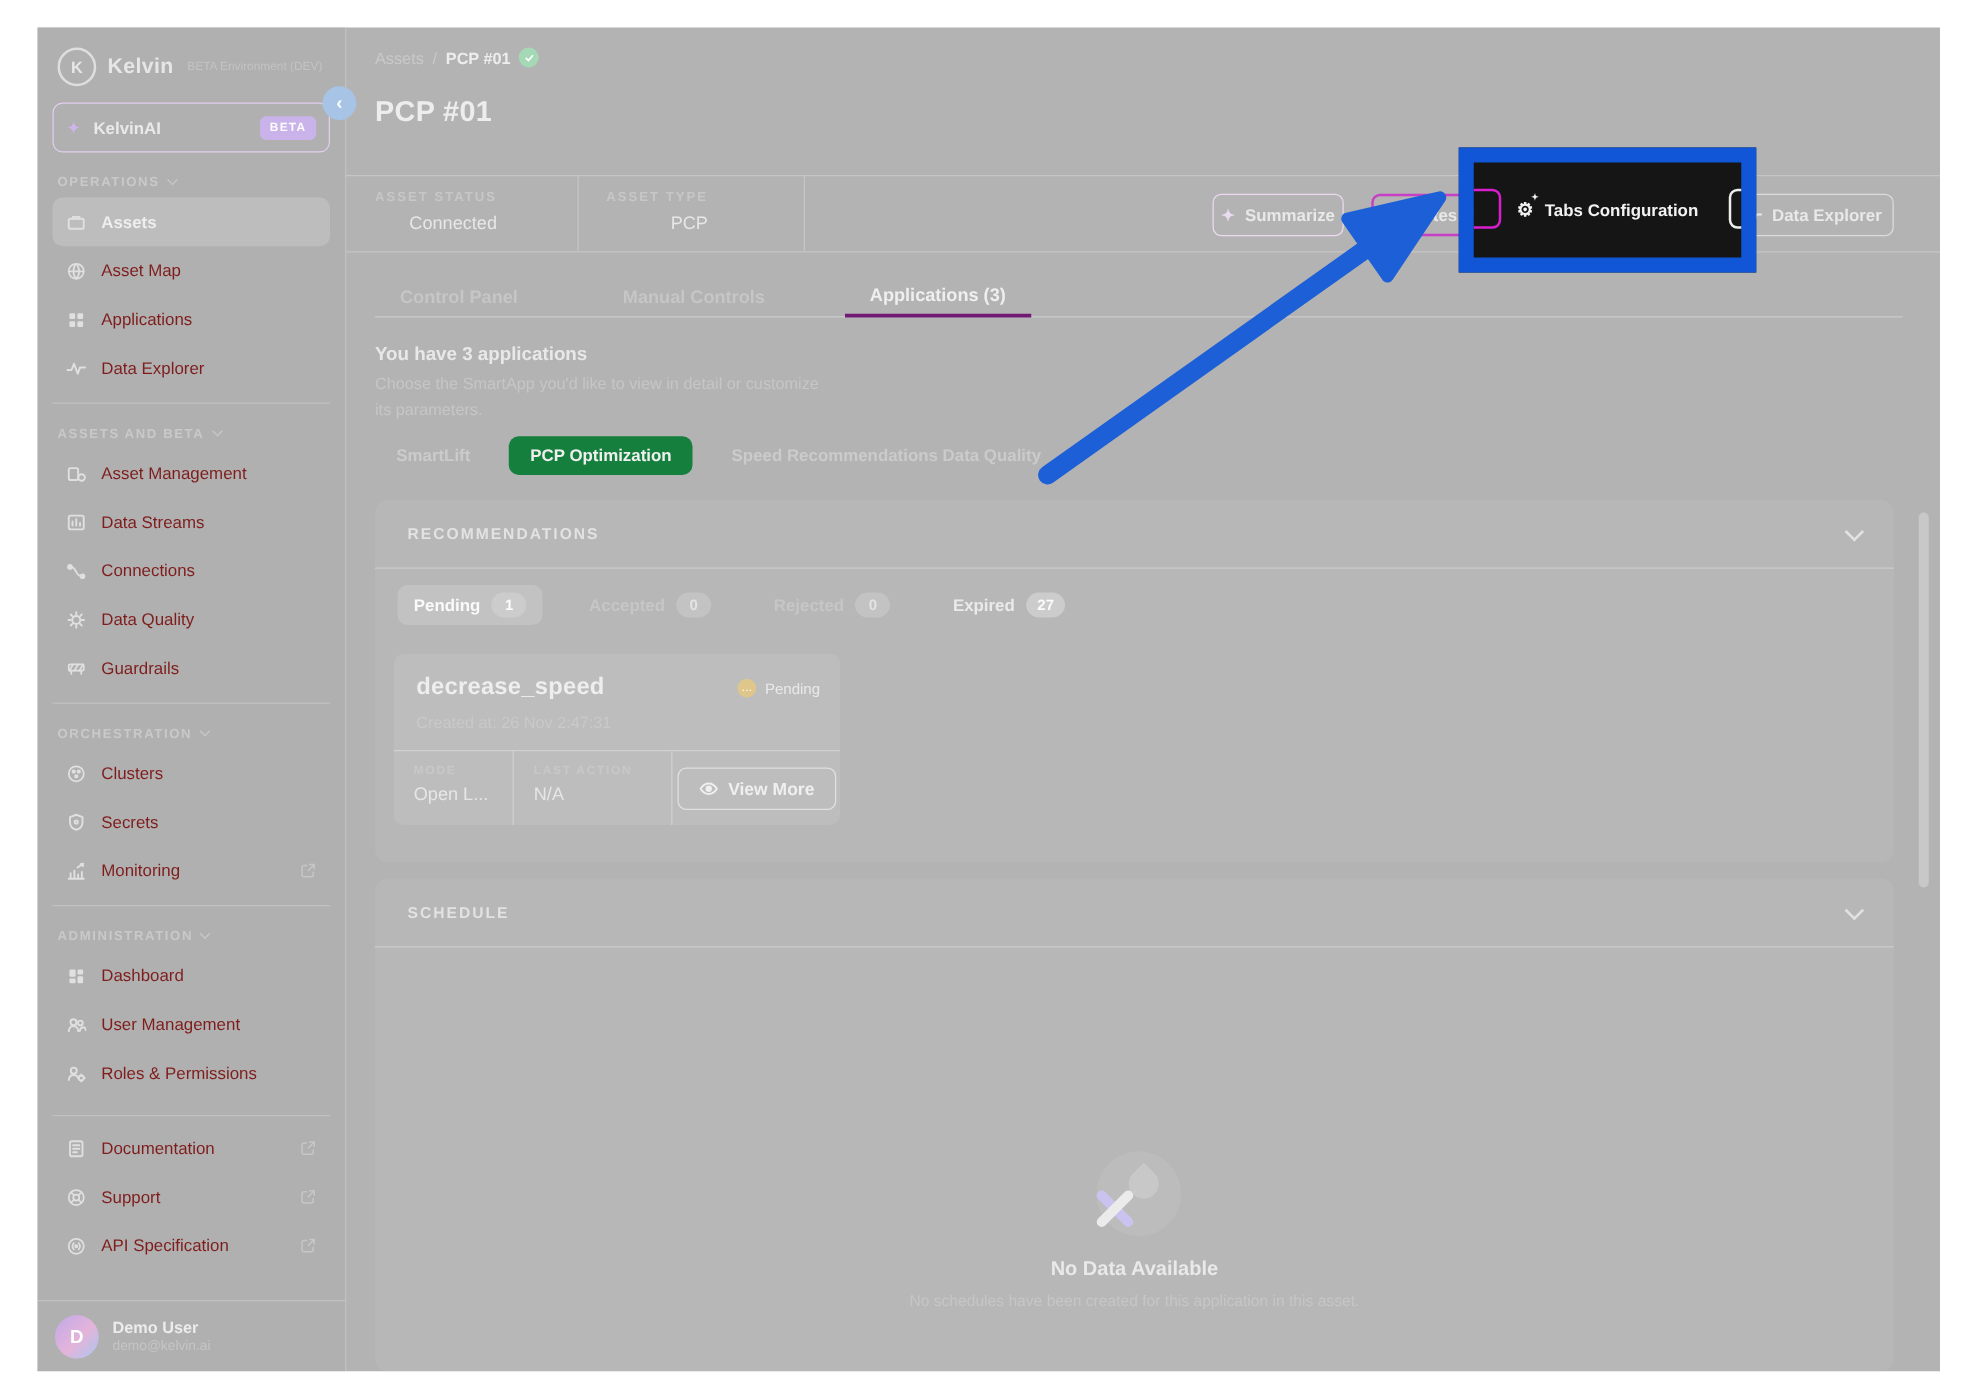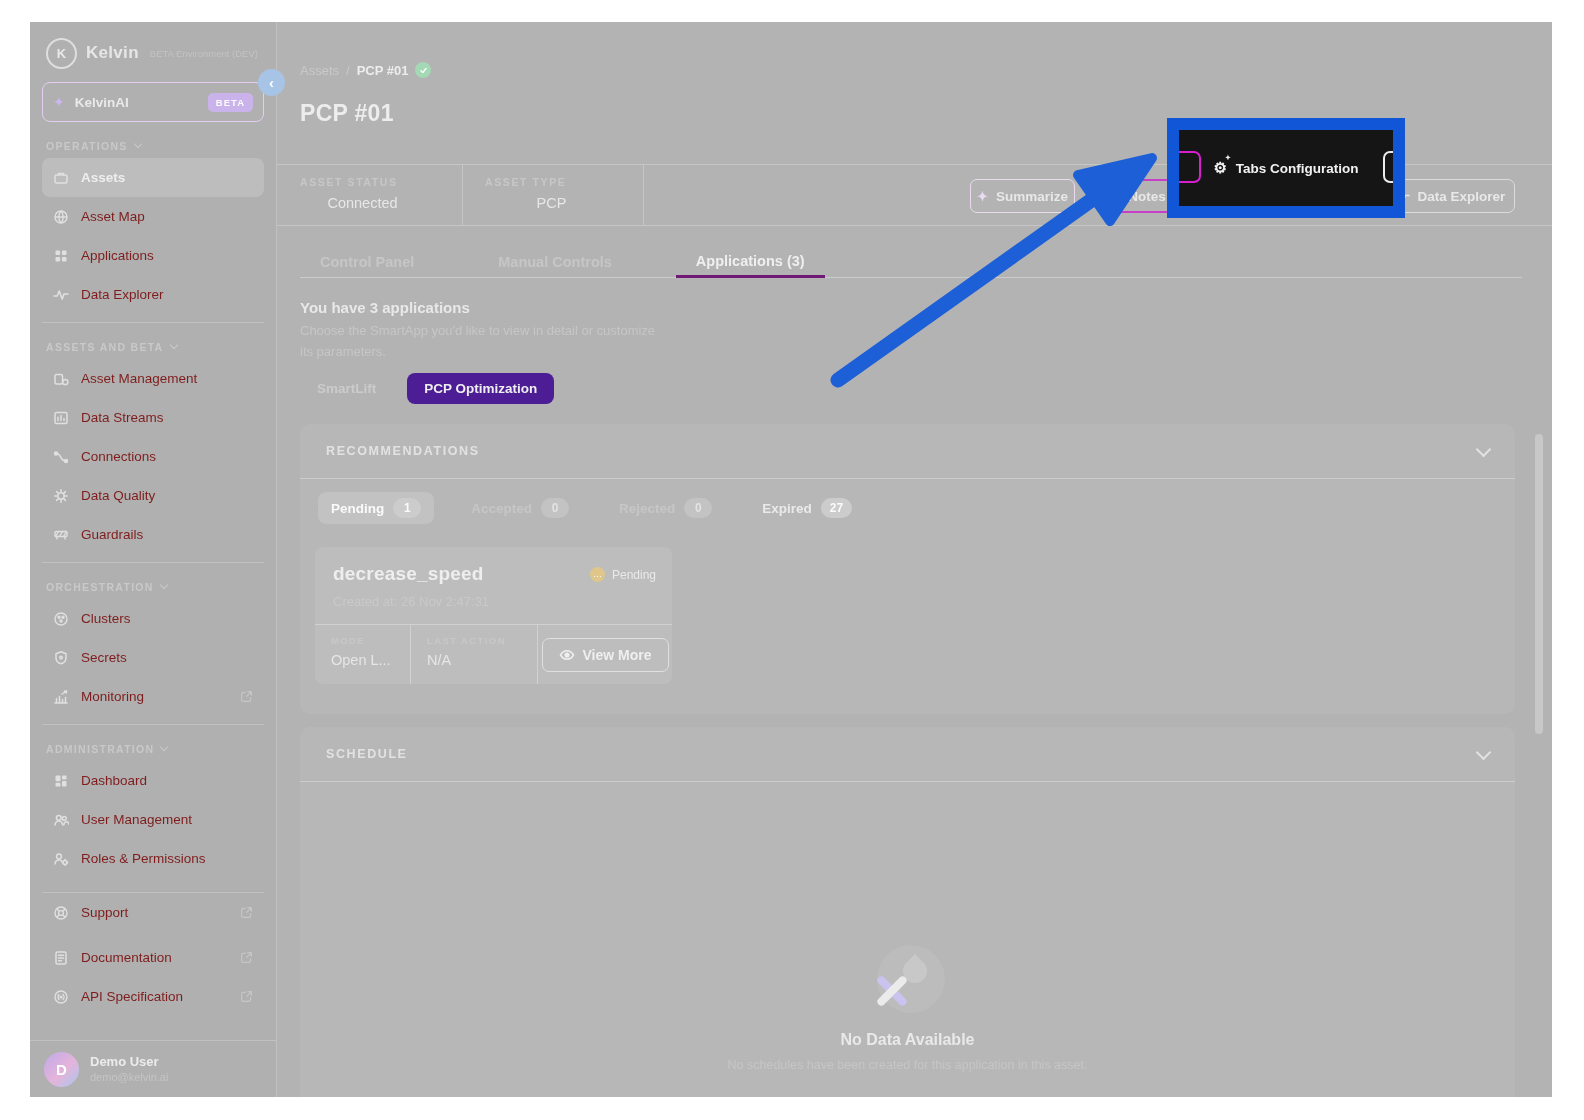--- a/index.html
+++ b/index.html
@@ -39,21 +39,21 @@
   .sep{border-top:1px solid rgba(255,255,255,.22);margin:8px 0 0;}
   .user-row{position:absolute;left:0;right:0;top:1018px;height:57px;border-top:1px solid rgba(255,255,255,.22);
     display:flex;align-items:center;gap:11px;padding:0 14px;box-sizing:border-box;}
   .avatar{width:35px;height:35px;border-radius:50%;color:#ffffff;font-size:15px;font-weight:600;
     display:flex;align-items:center;justify-content:center;
     background:linear-gradient(135deg,#c0a9e8 0%,#e4b4da 55%,#a9c6ee 100%);}
   .user-name{color:#ececec;font-size:13px;font-weight:700;line-height:16px;}
   .user-email{color:#c5c5c5;font-size:11px;line-height:14px;}
 
   
-  .main{position:absolute;left:247px;top:0;right:0;bottom:0;margin-top:24px;}
+  .main{position:absolute;left:247px;top:0;right:0;bottom:0;}
   .bc{position:absolute;left:23px;top:16px;display:flex;align-items:center;gap:7px;font-size:13px;}
   .bc-root{color:#c9c9c9;}
   .bc-sep{color:#c9c9c9;}
   .bc-cur{color:#ededed;font-weight:700;}
   .bc-check{width:16px;height:16px;border-radius:50%;background:#a5d8b4;display:flex;align-items:center;
     justify-content:center;color:#fff;}
   .bc-check svg{width:9px;height:9px;}
   .pg-title{position:absolute;left:23px;top:54px;color:#ededed;font-size:23px;font-weight:700;letter-spacing:.3px;}
   .band{position:absolute;left:0;right:0;top:118px;height:60px;border-top:1px solid rgba(255,255,255,.26);
     border-bottom:1px solid rgba(255,255,255,.26);text-align:right;}
@@ -71,21 +71,21 @@
 
   .tabs{position:absolute;left:23px;right:30px;top:201px;height:31px;display:flex;gap:44px;
     border-bottom:1px solid rgba(255,255,255,.32);box-sizing:border-box;}
   .tab{padding:0 20px;display:flex;align-items:center;color:#c6c6c6;font-size:14.5px;font-weight:600;}
   .tab.active{color:#efefef;border-bottom:3px solid #701a75;margin-bottom:-1px;}
 
   .apps-head{position:absolute;left:23px;top:253px;color:#e8e8e8;font-size:15px;font-weight:700;}
   .apps-sub{position:absolute;left:23px;color:#c6c6c6;font-size:13px;}
   .chips{position:absolute;left:23px;top:327px;display:flex;align-items:center;gap:14px;}
   .chip{padding:8px 17px;color:#cbcbcb;font-size:13.5px;font-weight:700;border-radius:8px;}
-  .chip.selected{background:#4c1d95;color:#efefef;}
+  .chip.selected{background:#15803d;color:#efefef;}
 
   .panel{position:absolute;left:23px;width:1215px;background:#b7b7b7;border-radius:10px;}
   .panel-rec{top:378px;height:290px;}
   .panel-sch{top:681px;height:394px;}
   .p-head{height:54px;display:flex;align-items:center;justify-content:space-between;padding:0 26px;
     border-bottom:1px solid rgba(255,255,255,.30);}
   .p-title{color:#e2e2e2;font-size:12.5px;font-weight:700;letter-spacing:1.6px;}
   .chev-lg{width:9px;height:9px;border-right:2px solid #e2e2e2;border-bottom:2px solid #e2e2e2;
     transform:rotate(45deg);margin-top:-4px;}
   .filters{position:absolute;left:18px;top:68px;display:flex;align-items:center;gap:24px;}
@@ -443,38 +443,38 @@
       <div class="nav-item">
         <span class="nav-ic">
             <svg viewBox="0 0 16 16">
               <use href="#i-roles"></use>
             </svg>
           </span>
         <span class="nav-label">Roles &amp; Permissions</span>
       </div>
 
       <div class="sep" style="margin-top:14px;"></div>
-      <div class="nav-item">
-        <span class="nav-ic">
-            <svg viewBox="0 0 16 16">
-              <use href="#i-support"></use>
-            </svg>
-          </span>
-        <span class="nav-label">Support</span>
+      <div class="nav-item" style="margin-top:6px;">
+        <span class="nav-ic">
+            <svg viewBox="0 0 16 16">
+              <use href="#i-docs"></use>
+            </svg>
+          </span>
+        <span class="nav-label">Documentation</span>
         <span class="ext-ic"><svg viewBox="0 0 16 16">
               <use href="#i-ext"></use>
             </svg></span>
       </div>
-      <div class="nav-item" style="margin-top:6px;">
-        <span class="nav-ic">
-            <svg viewBox="0 0 16 16">
-              <use href="#i-docs"></use>
-            </svg>
-          </span>
-        <span class="nav-label">Documentation</span>
+      <div class="nav-item">
+        <span class="nav-ic">
+            <svg viewBox="0 0 16 16">
+              <use href="#i-support"></use>
+            </svg>
+          </span>
+        <span class="nav-label">Support</span>
         <span class="ext-ic"><svg viewBox="0 0 16 16">
               <use href="#i-ext"></use>
             </svg></span>
       </div>
       <div class="nav-item">
         <span class="nav-ic">
             <svg viewBox="0 0 16 16">
               <use href="#i-api"></use>
             </svg>
           </span>
@@ -545,20 +545,21 @@
         <div class="tab active">Applications (3)</div>
       </div>
 
       <div class="apps-head">You have 3 applications</div>
       <div class="apps-sub" style="top:277px;">Choose the SmartApp you'd like to view in detail or customize</div>
       <div class="apps-sub" style="top:298px;">its parameters.</div>
 
       <div class="chips">
         <div class="chip">SmartLift</div>
         <div class="chip selected">PCP Optimization</div>
+        <div class="chip">Speed Recommendations Data Quality</div>
       </div>
 
       <div class="panel panel-rec">
         <div class="p-head">
           <span class="p-title">RECOMMENDATIONS</span>
           <i class="chev-lg"></i>
         </div>
         <div class="filters">
           <div class="filter selected">
             <span>Pending</span>

